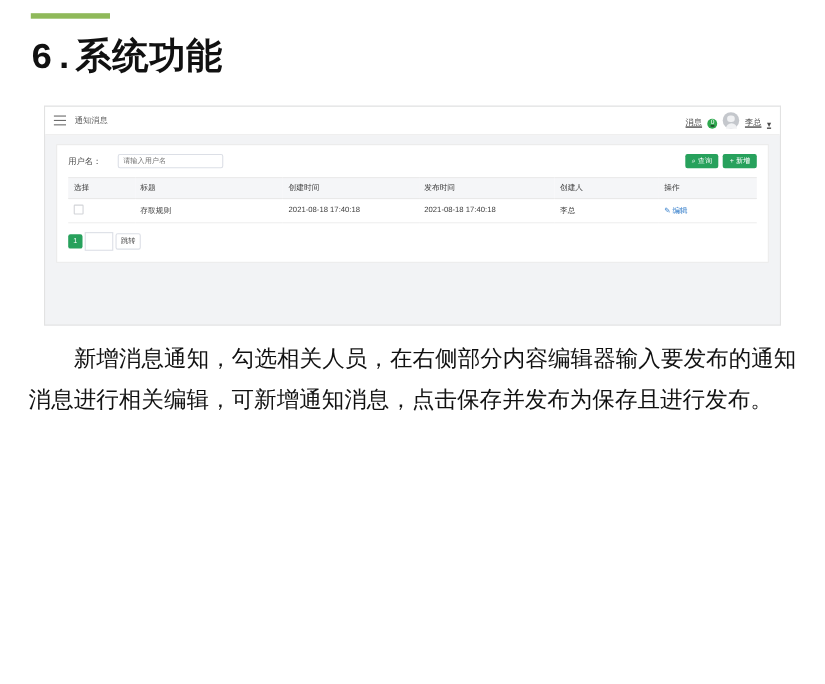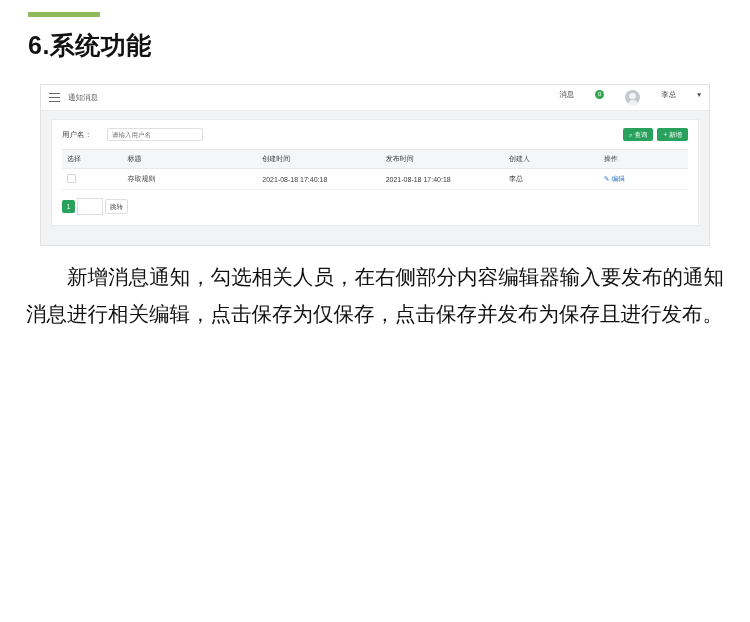--- a/index.html
+++ b/index.html
@@ -21,25 +21,26 @@
     box-sizing: border-box;
     padding: 0 18px;
   }
   .top-rule {
     width: 72px;
     height: 5px;
     background: #8fb95a;
     margin: 12px 0 0 10px;
   }
   .h1 {
-    font-size: 25px;
+    font-size: 33px;
     font-weight: bold;
     letter-spacing: 0.5px;
     margin: 12px 0 0 10px;
     color: #111;
+    font-family: Liberation Mono, monospace;
   }
   .h2 {
     font-size: 21px;
     font-weight: bold;
     color: #e8a33d;
     margin: 22px 0 0 38px;
   }
   .para {
     font-size: 20.5px;
     line-height: 1.82;
@@ -49,21 +50,21 @@
     text-justify: inter-ideograph;
   }
   .para.indent {
     text-indent: 2em;
   }
   
   .shot {
     margin: 22px 22px 0 22px;
     border: 1px solid #e2e2e2;
     background: #f2f3f5;
-    height: 162px;
+    height: 200px;
     box-sizing: border-box;
     position: relative;
     overflow: hidden;
   }
   .shot-header {
     height: 26px;
     background: #ffffff;
     border-bottom: 1px solid #ececec;
     display: flex;
     align-items: center;
@@ -87,22 +88,23 @@
   .hamburger i:nth-child(1) { top: 0; }
   .hamburger i:nth-child(2) { top: 3.8px; }
   .hamburger i:nth-child(3) { top: 7.6px; }
   .crumb {
     font-size: 7.5px;
     color: #5a5a5a;
   }
   .header-right {
     margin-left: auto;
     display: flex;
-    align-items: flex-start;
-    gap: 21px;
+    align-items: flex-end;
+    gap: 5px;
+    text-decoration: underline;
   }
   .msg-label {
     font-size: 7.5px;
     color: #4b4b4b;
   }
   .msg-dot {
     width: 9px;
     height: 9px;
     border-radius: 50%;
     background: #2fa84f;
@@ -332,15 +334,15 @@
         <div class="pager">
           <span class="pg-active">1</span>
           <input class="pg-box" type="text" style="">
           <span class="pg-btn">跳转</span>
         </div>
 
       </div>
     </div>
   </div>
 
-  <p class="para indent">新增消息通知，勾选相关人员，在右侧部分内容编辑器输入要发布的通知消息进行相关编辑，点击保存为仅保存，点击保存并发布为保存且进行发布。</p>
+  <p class="para indent">新增消息通知，勾选相关人员，在右侧部分内容编辑器输入要发布的通知消息进行相关编辑，可新增通知消息，点击保存并发布为保存且进行发布。</p>
 
 </div>
 
 </body></html>

